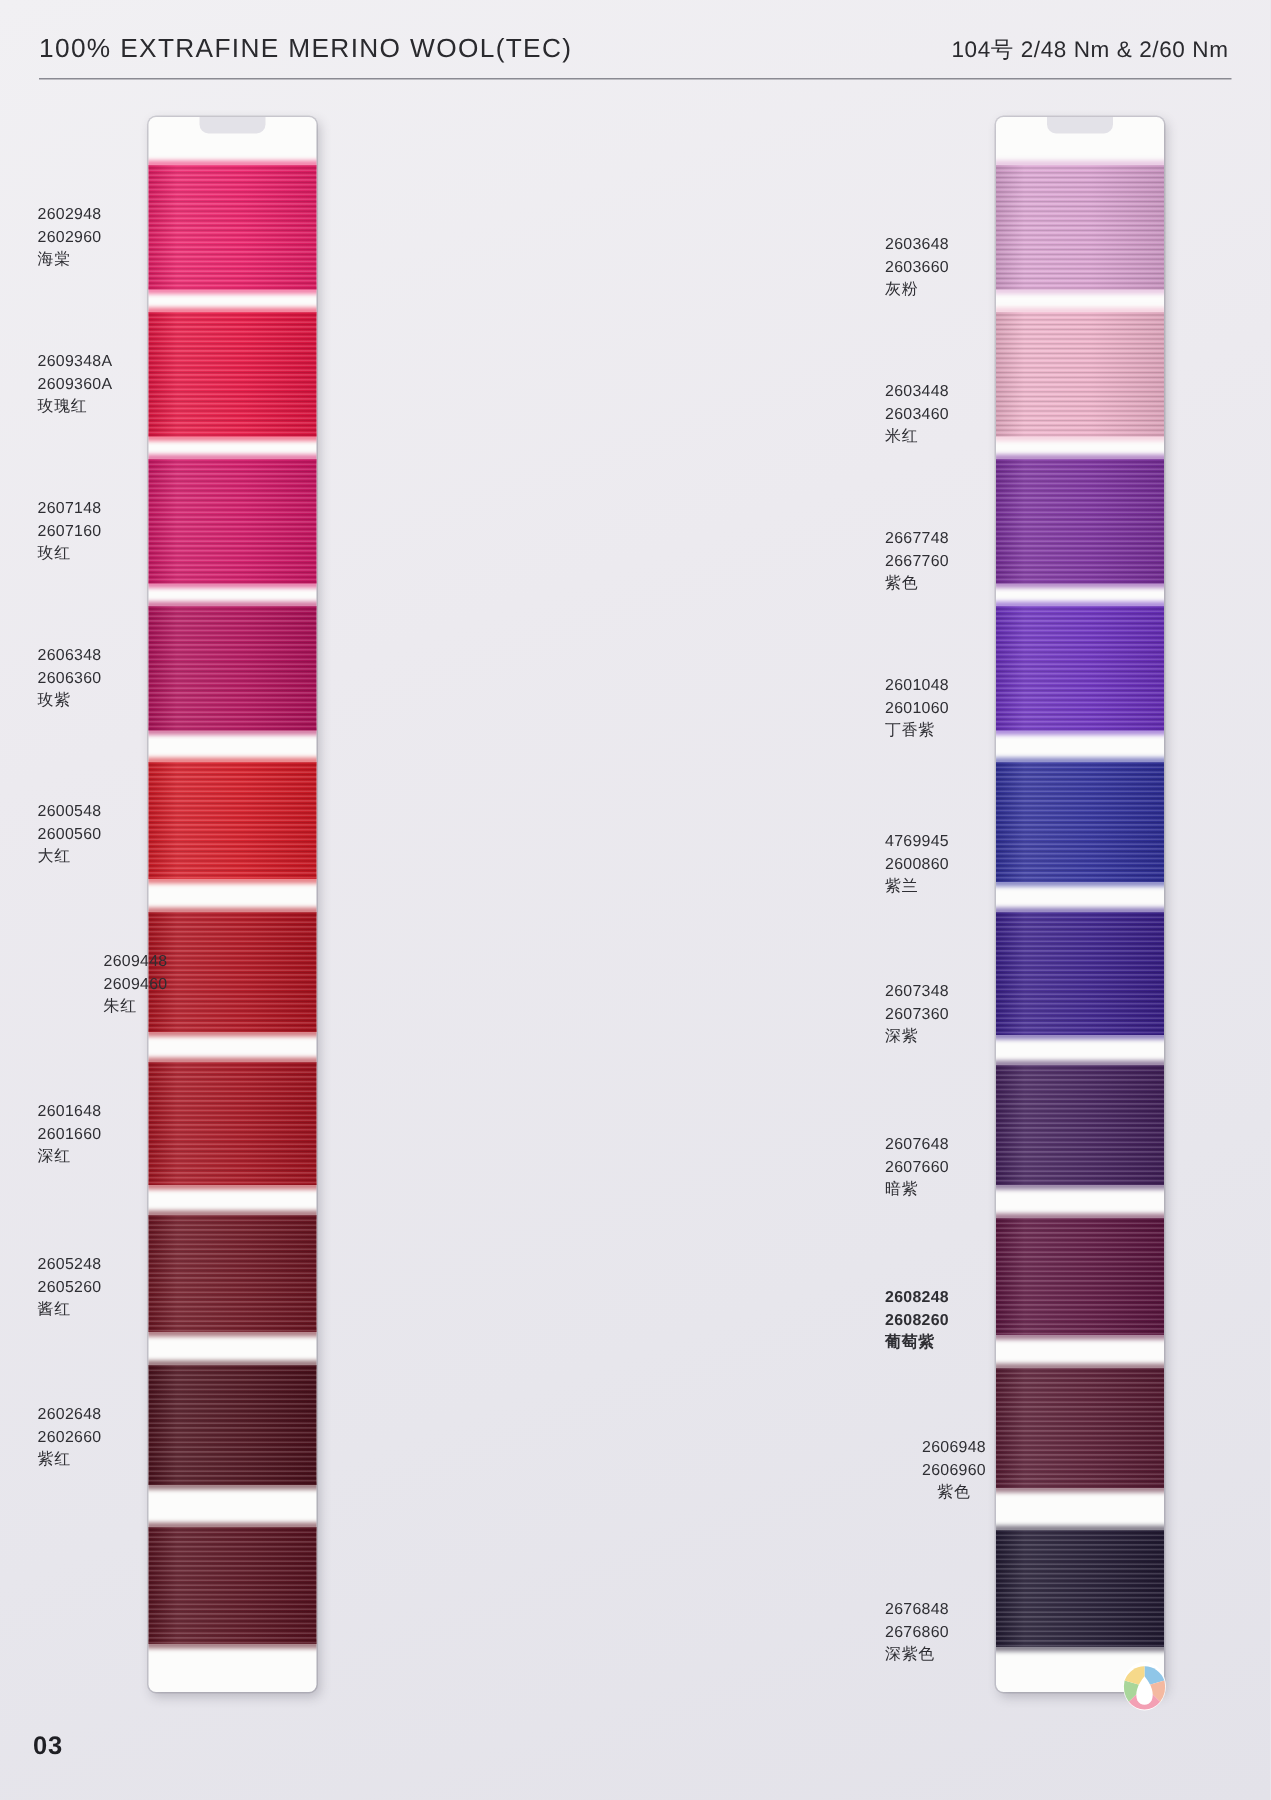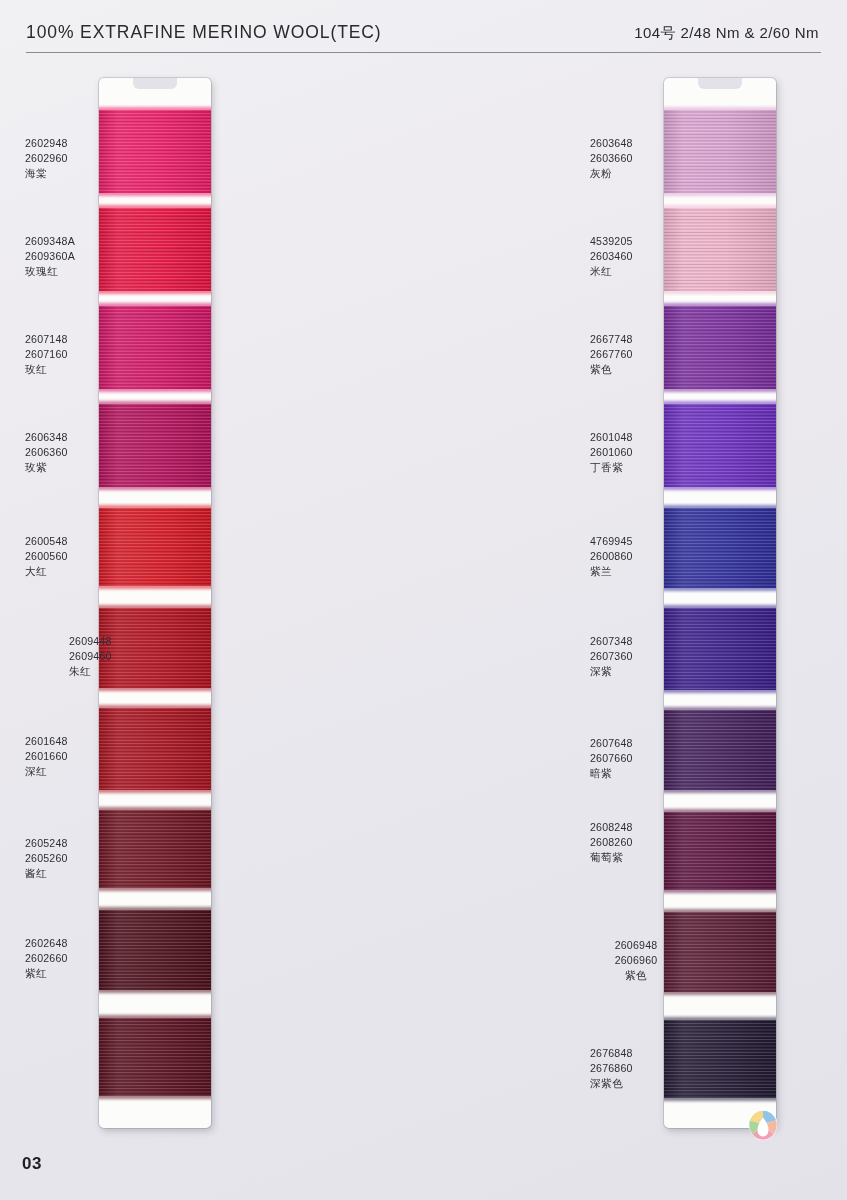--- a/index.html
+++ b/index.html
@@ -84,21 +84,21 @@
       rgba(255,255,255,0.05) 55%, rgba(0,0,0,0.08) 100%);
   }
 
   
   .label {
     position: absolute; width: 92px;
     font-size: 10.6px; line-height: 15.2px; color: #2e2e33;
     letter-spacing: 0.2px;
   }
   .col1 .label { left: 25px; }
-  .col2 .label { left: 307px; }
+  .col2 .label { left: 307px; margin-top: 20px; }
   .label .code { white-space: nowrap; }
   .label .name { white-space: nowrap; letter-spacing: 0.5px; }
 
   
   #pageno {
     position: absolute; left: 22px; bottom: 26px;
     font-size: 17px; font-weight: 700; color: #1f1f24; letter-spacing: 0.5px;
   }
 
   
@@ -288,21 +288,21 @@
           <div class="threads"></div>
           <div class="sheen"></div>
         </div>
       </div>
   <div class="label" style="top: 136px;">
         <div class="code">2603648</div>
         <div class="code">2603660</div>
         <div class="name">灰粉</div>
       </div>
       <div class="label" style="top: 234px;">
-        <div class="code">4539205</div>
+        <div class="code">2603448</div>
         <div class="code">2603460</div>
         <div class="name">米红</div>
       </div>
       <div class="label" style="top: 332px;">
         <div class="code">2667748</div>
         <div class="code">2667760</div>
         <div class="name">紫色</div>
       </div>
       <div class="label" style="top: 430px;">
         <div class="code">2601048</div>
@@ -317,21 +317,21 @@
       <div class="label" style="top: 634px;">
         <div class="code">2607348</div>
         <div class="code">2607360</div>
         <div class="name">深紫</div>
       </div>
       <div class="label" style="top: 736px;">
         <div class="code">2607648</div>
         <div class="code">2607660</div>
         <div class="name">暗紫</div>
       </div>
-      <div class="label" style="top: 820px;">
+      <div class="label" style="top: 838px; font-weight: bold;">
         <div class="code">2608248</div>
         <div class="code">2608260</div>
         <div class="name">葡萄紫</div>
       </div>
       <div class="label" style="top: 938px; text-align: center;">
         <div class="code">2606948</div>
         <div class="code">2606960</div>
         <div class="name">紫色</div>
       </div>
       <div class="label" style="top: 1046px;">

